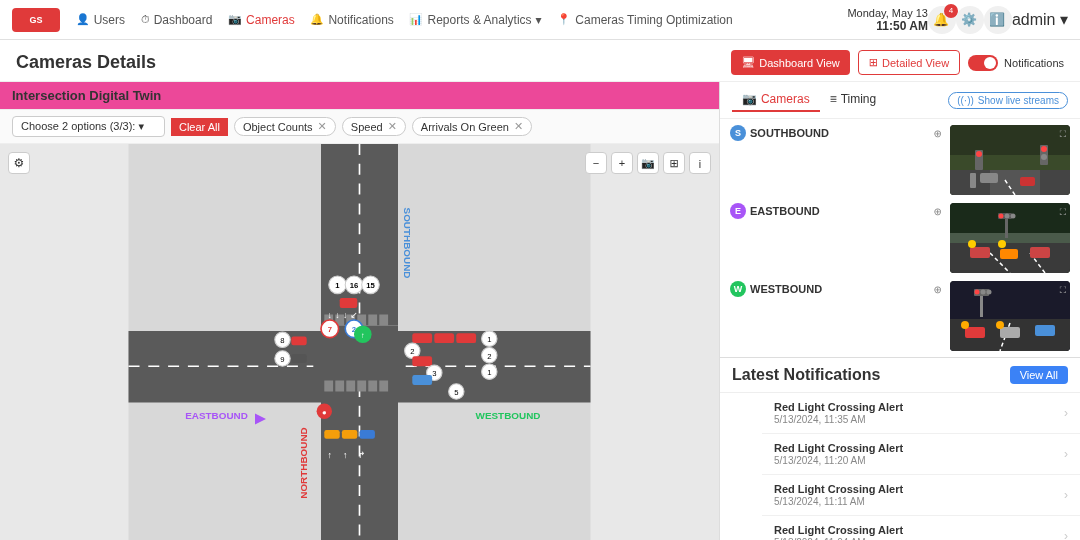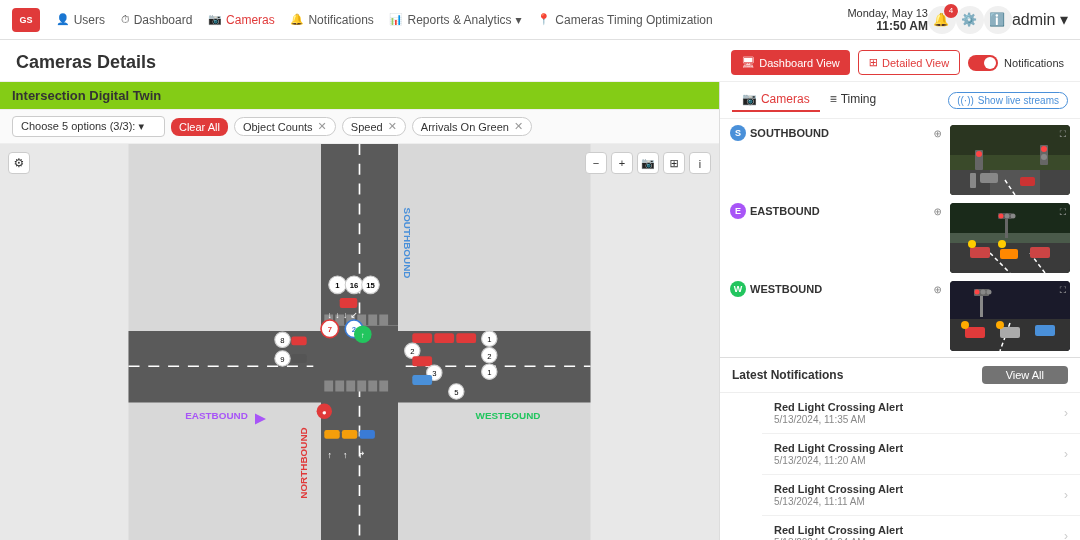--- a/index.html
+++ b/index.html
@@ -1,20 +1,20 @@
 <!DOCTYPE html>
 <html><head>
   <meta charset="utf-8">
   <style>
     * { box-sizing: border-box; margin: 0; padding: 0; }
     body { font-family: -apple-system, BlinkMacSystemFont, 'Segoe UI', sans-serif; font-size: 12px; background: #f5f6fa; color: #333; width: 1080px; height: 540px; overflow: hidden; }
 
     
     .topnav { display: flex; align-items: center; background: #fff; border-bottom: 1px solid #e0e0e0; padding: 0 12px; height: 40px; gap: 16px; }
-    .logo-box { background: #e03a3a; border-radius: 4px; width: 28px; height: 24px; display: flex; align-items: center; justify-content: center; color: #fff; font-weight: bold; font-size: 9px; flex-shrink: 0; }
+    .logo-box { background: #e03a3a; border-radius: 4px; width: 48px; height: 24px; display: flex; align-items: center; justify-content: center; color: #fff; font-weight: bold; font-size: 9px; flex-shrink: 0; }
     .nav-item { display: flex; align-items: center; gap: 4px; font-size: 12px; color: #555; cursor: pointer; white-space: nowrap; }
     .nav-item.active { color: #e03a3a; }
     .nav-icon { font-size: 11px; }
     .nav-right { margin-left: auto; display: flex; align-items: center; }
     .datetime { text-align: right; font-size: 11px; color: #333; }
     .datetime .time { font-weight: bold; font-size: 12px; }
     .nav-icon-btn { width: 28px; height: 28px; border-radius: 50%; background: #f0f0f0; display: flex; align-items: center; justify-content: center; cursor: pointer; font-size: 13px; position: relative; }
     .notif-badge { position: absolute; top: -2px; right: -2px; background: #e03a3a; color: #fff; border-radius: 50%; width: 14px; height: 14px; font-size: 8px; display: flex; align-items: center; justify-content: center; }
     .admin-label { font-size: 16px; cursor: pointer; }
 
@@ -27,25 +27,25 @@
     .btn-detailed { background: #fff; color: #e03a3a; border: 1px solid #e03a3a; border-radius: 4px; padding: 5px 10px; font-size: 11px; cursor: pointer; display: flex; align-items: center; gap: 4px; }
     .notif-toggle { display: flex; align-items: center; gap: 6px; font-size: 11px; }
     .toggle-sw { width: 30px; height: 16px; background: #e03a3a; border-radius: 8px; position: relative; cursor: pointer; }
     .toggle-sw::after { content: ''; position: absolute; top: 2px; right: 2px; width: 12px; height: 12px; background: #fff; border-radius: 50%; }
 
     
     .main { display: flex; flex: 1; overflow: hidden; }
 
     
     .left-panel { flex: 1; display: flex; flex-direction: column; border-right: 1px solid #ddd; overflow: hidden; }
-    .panel-subheader { display: flex; align-items: center; padding: 6px 12px; background: #84cc16; border-bottom: 1px solid #eee; }
+    .panel-subheader { display: flex; align-items: center; padding: 6px 12px; background: #ec4899; border-bottom: 1px solid #eee; }
     .panel-subtitle { font-size: 13px; font-weight: 600; margin-right: auto; }
     .filter-row { display: flex; align-items: center; gap: 6px; padding: 6px 12px; background: #fafafa; border-bottom: 1px solid #eee; }
     .dropdown-select { border: 1px solid #ccc; border-radius: 4px; padding: 3px 20px 3px 8px; font-size: 11px; background: #fff; cursor: pointer; position: relative; }
-    .btn-clear { background: #e03a3a; color: #fff; border: none; border-radius: 8px; padding: 3px 8px; font-size: 11px; cursor: pointer; }
+    .btn-clear { background: #e03a3a; color: #fff; border: none; border-radius: 0; padding: 3px 8px; font-size: 11px; cursor: pointer; }
     .filter-tag { display: flex; align-items: center; gap: 3px; background: #fff; border: 1px solid #ccc; border-radius: 12px; padding: 2px 8px; font-size: 11px; }
     .filter-tag .x { cursor: pointer; color: #999; margin-left: 2px; }
 
     
     .intersection-area { flex: 1; background: #e8e8e8; position: relative; overflow: hidden; }
     .gear-icon-area { position: absolute; top: 8px; left: 8px; width: 22px; height: 22px; background: #fff; border: 1px solid #ccc; border-radius: 4px; display: flex; align-items: center; justify-content: center; cursor: pointer; z-index: 10; font-size: 12px; }
     .zoom-controls { position: absolute; top: 8px; right: 8px; display: flex; gap: 4px; z-index: 10; }
     .zoom-btn { width: 22px; height: 22px; background: #fff; border: 1px solid #ccc; border-radius: 4px; display: flex; align-items: center; justify-content: center; cursor: pointer; font-size: 11px; }
 
     
@@ -65,22 +65,22 @@
     .dir-south { background: #4a90d9; }
     .dir-east { background: #a855f7; }
     .dir-west { background: #22c55e; }
     .cam-thumb { width: 120px; height: 70px; border-radius: 4px; overflow: hidden; position: relative; background: #222; flex-shrink: 0; }
     .cam-ext-icon { position: absolute; top: 4px; right: 4px; font-size: 9px; color: #aaa; cursor: pointer; }
     .cam-dir-name { font-size: 11px; font-weight: 600; }
 
     
     .notif-panel { background: #fff; flex: 1; display: flex; flex-direction: column; overflow: hidden; }
     .notif-header { display: flex; align-items: center; justify-content: space-between; padding: 8px 12px; border-bottom: 1px solid #eee; }
-    .notif-title { font-size: 12px; font-weight: 700; }
-    .btn-view-all { background: #737373; color: #fff; border: none; border-radius: 4px; padding: 3px 24px; font-size: 11px; cursor: pointer; }
+    .notif-title { font-size: 16px; font-weight: 700; }
+    .btn-view-all { background: #3b82f6; color: #fff; border: none; border-radius: 4px; padding: 3px 10px; font-size: 11px; cursor: pointer; }
     .notif-list { flex: 1; overflow-y: auto; padding-left: 42px; }
     .notif-item { display: flex; align-items: center; justify-content: space-between; padding: 8px 12px; border-bottom: 1px solid #f0f0f0; cursor: pointer; }
     .notif-alert { font-weight: 600; color: #333; font-size: 11px; }
     .notif-subtext { color: #888; font-size: 10px; margin-top: 1px; }
     .notif-chevron { color: #ccc; font-size: 12px; }
   </style>
 </head>
 <body>
 
 <nav class="topnav">
@@ -152,21 +152,21 @@
   </div>
 
   <div class="main">
 
     <div class="left-panel">
       <div class="panel-subheader">
         <span class="panel-subtitle">Intersection Digital Twin</span>
       </div>
       <div class="filter-row">
         <div class="dropdown-select">
-          <span>Choose 5 options (3/3):</span> ▾
+          <span>Choose 2 options (3/3):</span> ▾
         </div>
         <button class="btn-clear">Clear All</button>
         <div class="filter-tag">
           <span>Object Counts</span>
           <span class="x">✕</span>
         </div>
         <div class="filter-tag">
           <span>Speed</span>
           <span class="x">✕</span>
         </div>

